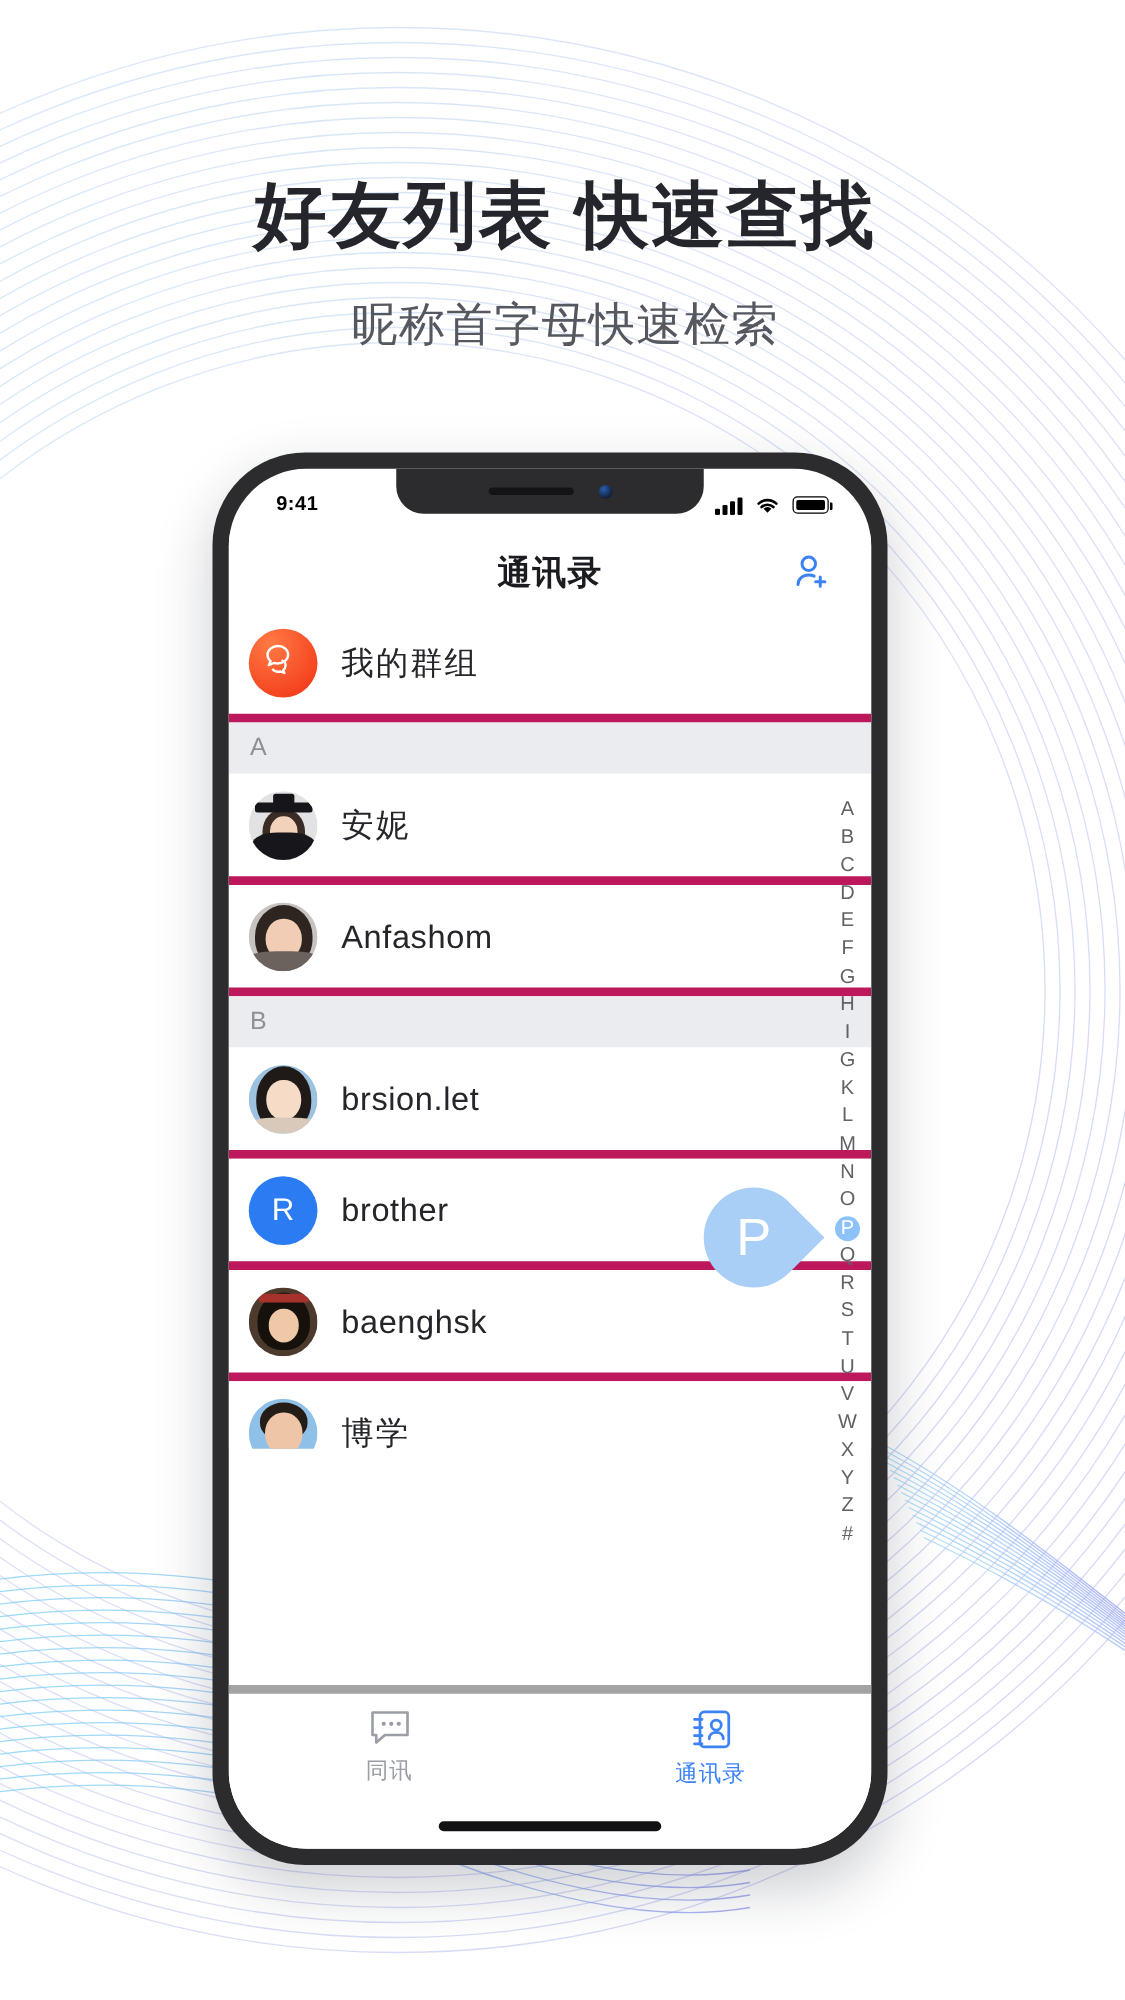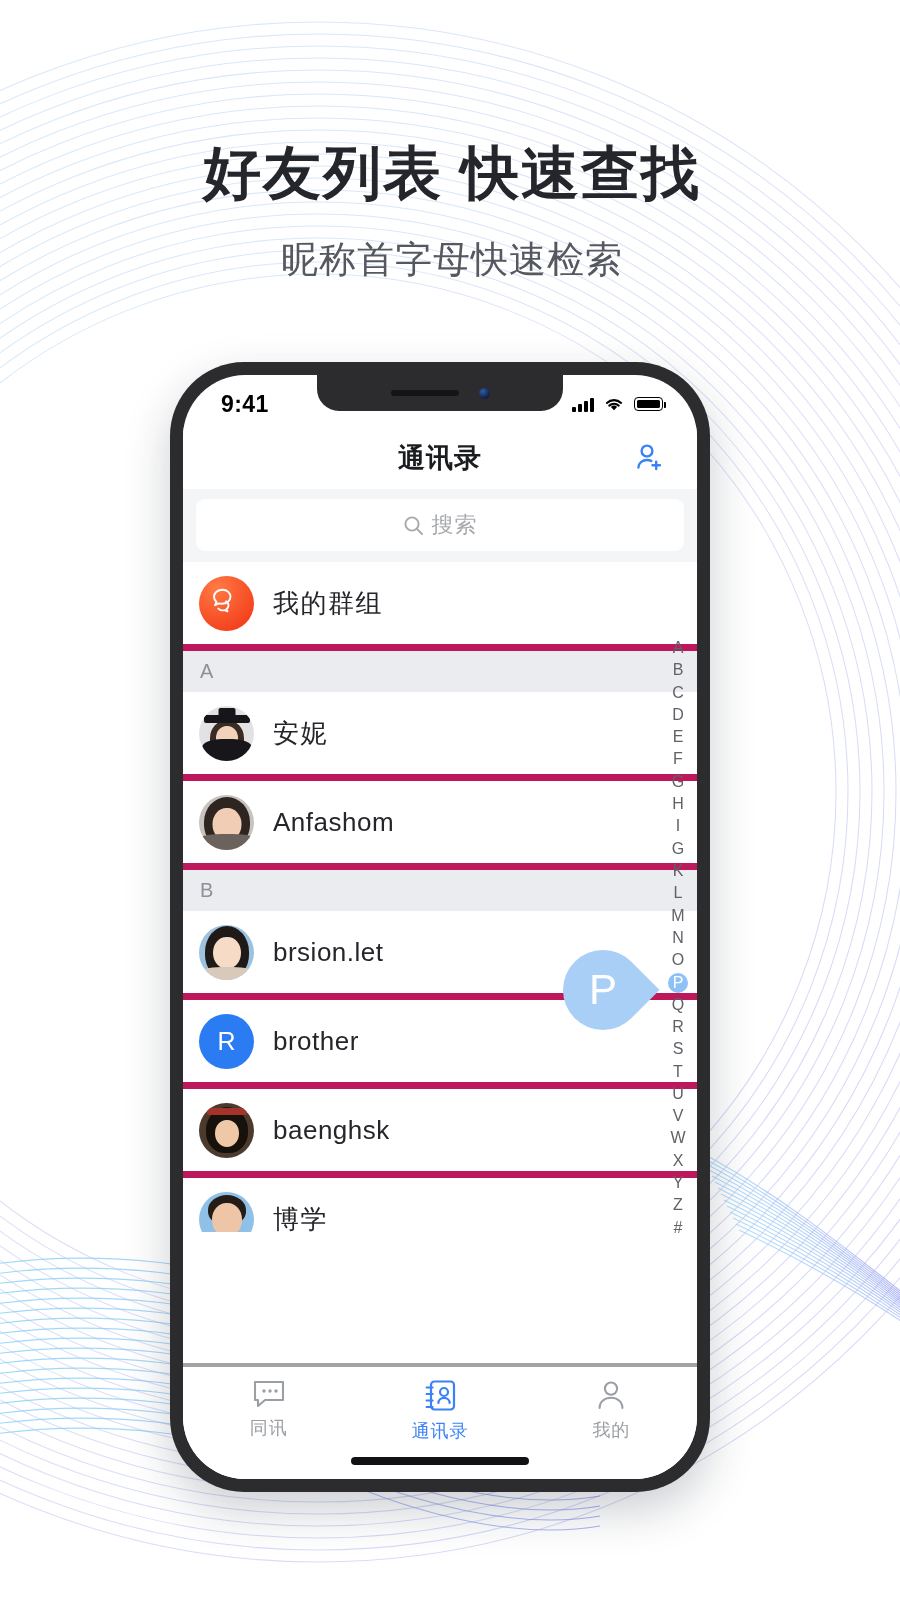--- a/index.html
+++ b/index.html
@@ -69,21 +69,21 @@
   .camera  { width:11px; height:11px; border-radius:50%;
              background:radial-gradient(circle at 35% 30%,#2c5dad,#11203c 70%); }
 
   
   .statusbar {
     position:relative; z-index:10;
     height:52px;
     display:flex; align-items:center; justify-content:space-between;
     padding:6px 34px 0 38px;
   }
-  .status-time { font-size:23px; font-weight:bold; color:#000; letter-spacing:.4px; }
+  .status-time { font-size:16px; font-weight:bold; color:#000; letter-spacing:.4px; }
   .status-right { display:flex; align-items:center; gap:9px; }
   .bars { display:flex; align-items:flex-end; gap:2.5px; height:15px; }
   .bars i { width:3.6px; background:#000; border-radius:1px; display:block; }
   .bars i:nth-child(1){height:5px;} .bars i:nth-child(2){height:8px;}
   .bars i:nth-child(3){height:11px;} .bars i:nth-child(4){height:14px;}
   .batt { width:29px; height:14px; border:1.6px solid #000; border-radius:4px;
           position:relative; padding:1.6px; }
   .batt::after { content:""; position:absolute; right:-4px; top:4px;
                  width:2.4px; height:6px; background:#000; border-radius:0 1px 1px 0; }
   .batt span { display:block; width:100%; height:100%; background:#000; border-radius:1.6px; }
@@ -167,22 +167,22 @@
     display:flex; align-items:center; justify-content:center;
   }
   .bubble span {
     transform:rotate(-45deg);
     color:#fff; font-size:42px; line-height:1;
   }
 
   
   .tabbar {
     position:absolute; bottom:0; left:0; right:0;
-    height:116px; background:#fff;
-    border-top:4px solid #a3a3a3;
+    height:131px; background:#fff;
+    border-top:7px solid #a3a3a3;
     display:flex; align-items:flex-start; padding-top:12px; z-index:16;
   }
   .tab { flex:1; display:flex; flex-direction:column; align-items:center; gap:7px; }
   .tab-label { font-size:18px; color:#9b9ea4; letter-spacing:.8px; }
   .tab.active .tab-label { color:#3b82f6; }
   .home-ind {
     position:absolute; bottom:14px; left:50%; transform:translateX(-50%);
     width:178px; height:8px; border-radius:4px; background:#121214; z-index:18;
   }
 </style>
@@ -309,29 +309,20 @@
       <div class="nav-title">通讯录</div>
       <div class="nav-action">
         <svg width="34" height="34" viewBox="0 0 34 34">
           <circle cx="15" cy="10" r="5.4" fill="none" stroke="#3b82f6" stroke-width="2.4"></circle>
           <path d="M6.4 26.6c0-4.6 3.9-7.6 8.6-7.6 1.6 0 3 .3 4.3.9" fill="none" stroke="#3b82f6" stroke-width="2.4" stroke-linecap="round"></path>
           <path d="M24.2 20.6v7.4M20.5 24.3h7.4" fill="none" stroke="#3b82f6" stroke-width="2.4" stroke-linecap="round"></path>
         </svg>
       </div>
     </div>
 
-    <div class="search-wrap">
-      <div class="search-box">
-        <svg width="21" height="21" viewBox="0 0 21 21">
-          <circle cx="9" cy="9" r="6.6" fill="none" stroke="#a7a9ae" stroke-width="1.9"></circle>
-          <path d="M13.9 13.9 19 19" stroke="#a7a9ae" stroke-width="1.9" stroke-linecap="round"></path>
-        </svg>
-        <span class="search-ph">搜索</span>
-      </div>
-    </div>
 
     <div class="list">
 
       <div class="row">
         <div class="av av-group">
           <svg width="33" height="33" viewBox="0 0 33 33">
             <path d="M20.5 9.8c0 3.9-3.8 7-8.5 7-1 0-2-.15-2.9-.42L5 18.2l1.5-3.2C5 13.7 4 11.9 4 9.8c0-3.9 3.8-7 8.5-7s8 3.1 8 7z" fill="none" stroke="#fff" stroke-width="1.9" stroke-linejoin="round"></path>
             <path d="M15.3 14.2c1.9.7 3.2 2.3 3.2 4.2 0 1.5-.8 2.8-2 3.7l1 2.3-3-1.2c-.6.15-1.2.2-1.9.2-2 0-3.8-.9-4.7-2.3" fill="none" stroke="#fff" stroke-width="1.9" stroke-linejoin="round"></path>
           </svg>
         </div>
@@ -466,24 +457,17 @@
       <div class="tab active">
         <svg width="32" height="33" viewBox="0 0 32 33">
           <rect x="7" y="2.5" width="23" height="28" rx="3.4" fill="none" stroke="#3b82f6" stroke-width="2.2"></rect>
           <circle cx="20" cy="13" r="4" fill="none" stroke="#3b82f6" stroke-width="2.2"></circle>
           <path d="M14.4 24c0-3.1 2.5-5.1 5.6-5.1s5.6 2 5.6 5.1" fill="none" stroke="#3b82f6" stroke-width="2.2" stroke-linecap="round"></path>
           <path d="M2.6 8.5h6M2.6 15h6M2.6 21.5h6M2.6 28h6" stroke="#3b82f6" stroke-width="2.2" stroke-linecap="round"></path>
         </svg>
         <div class="tab-label">通讯录</div>
       </div>
 
-      <div class="tab">
-        <svg width="32" height="32" viewBox="0 0 32 32">
-          <circle cx="16" cy="9.6" r="6.1" fill="none" stroke="#9b9ea4" stroke-width="2.1"></circle>
-          <path d="M4.6 29c0-6.3 5.1-10.2 11.4-10.2S27.4 22.7 27.4 29" fill="none" stroke="#9b9ea4" stroke-width="2.1" stroke-linecap="round"></path>
-        </svg>
-        <div class="tab-label">我的</div>
-      </div>
     </div>
 
     <div class="home-ind"></div>
   </div>
 </div>
 
 </body></html>

